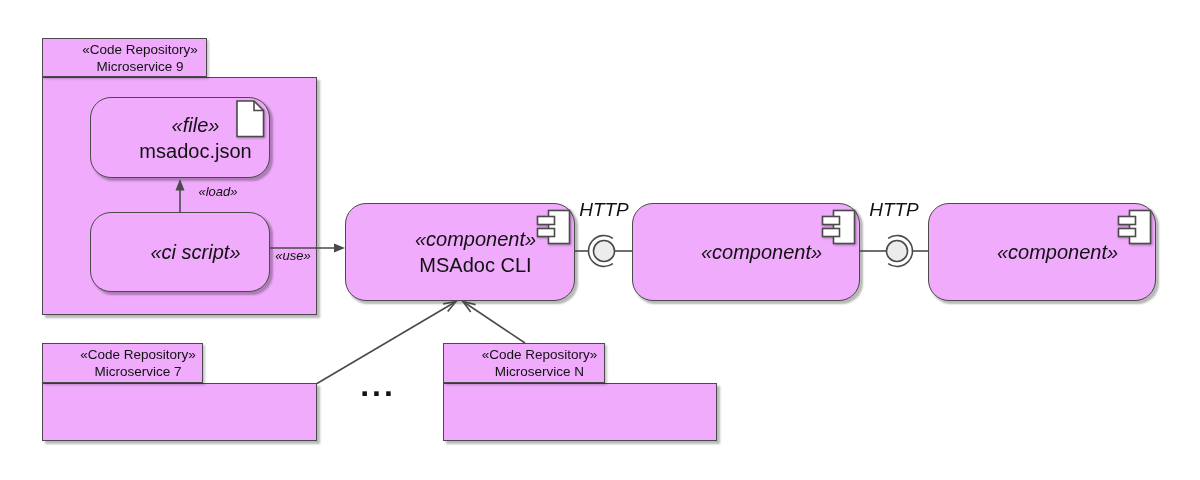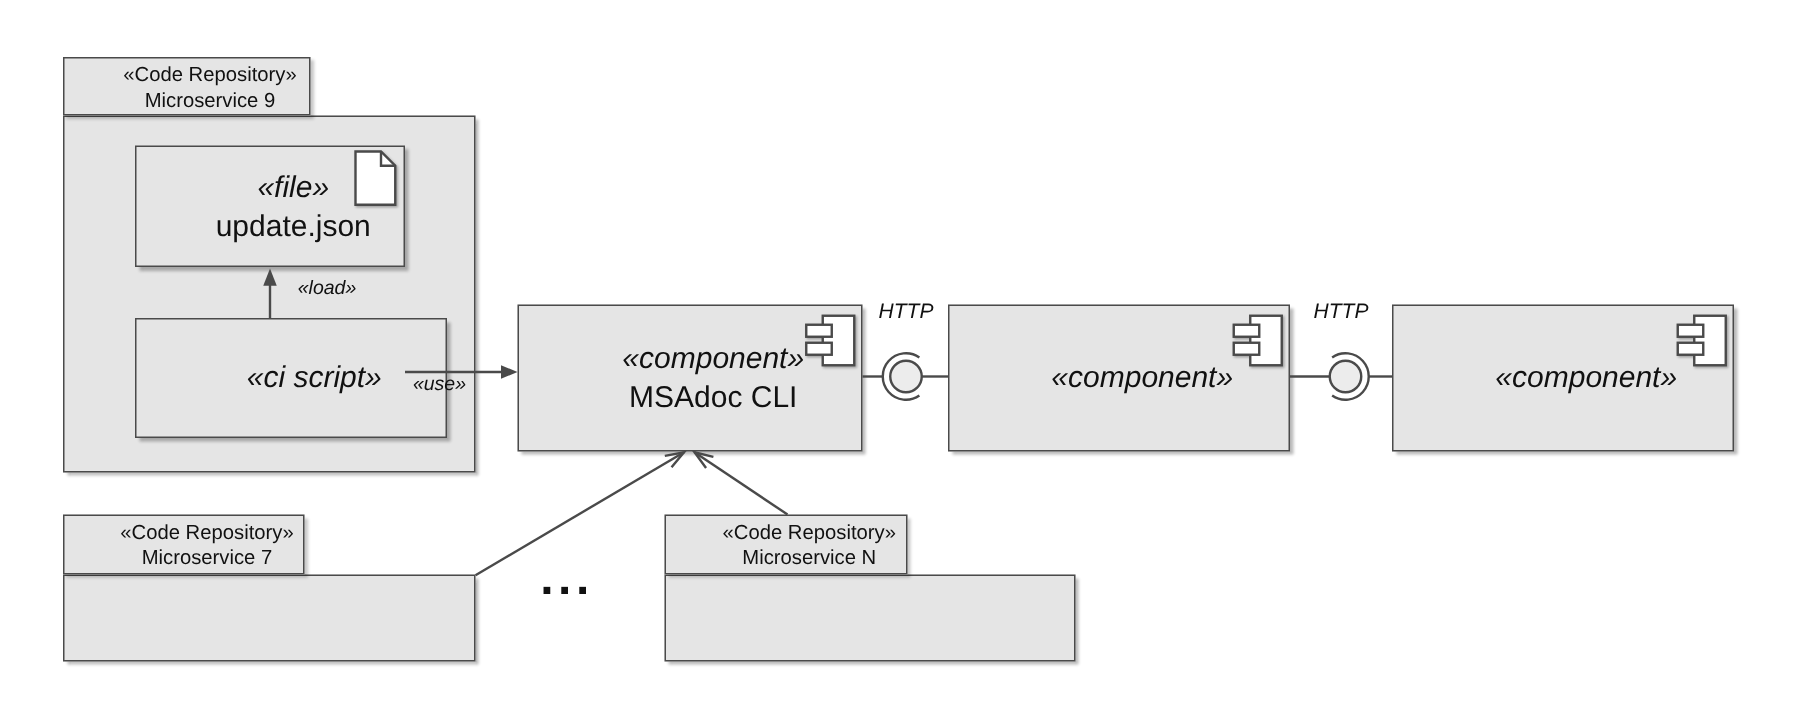--- a/index.html
+++ b/index.html
@@ -6,31 +6,32 @@
   .canvas {
     position: relative;
     width: 1200px; height: 480px;
     background: #ffffff;
     font-family: "Liberation Sans", sans-serif;
     color: #111111;
     overflow: hidden;
   }
   .box {
     position: absolute;
-    background: #e5e5e5;
+    background: #f0abfc;
     border: 1.6px solid #4a4a4a;
     box-sizing: border-box;
     box-shadow: 2.5px 2.5px 2px rgba(0,0,0,0.28);
     z-index: 1;
     padding-left: 31px;
   }
   .node-box {
     display: flex; flex-direction: column;
     align-items: center; justify-content: center;
     text-align: center;
+    border-radius: 21px;
   }
   .stereo { font-style: italic; font-size: 20px; line-height: 26px; white-space: nowrap; }
   .node-name { font-size: 20px; line-height: 26px; white-space: nowrap; }
   .pkg-tab {
     display: flex; flex-direction: column;
     align-items: center; justify-content: center;
     text-align: center;
     font-size: 13.5px; line-height: 17px;
     z-index: 2;
     box-shadow: 2px 2px 2px rgba(0,0,0,0.22);
@@ -38,21 +39,21 @@
   .pkg-tab div { white-space: nowrap; }
   .edge-label {
     position: absolute;
     font-style: italic;
     font-size: 13px;
     text-align: center;
     width: 60px;
     z-index: 6;
     white-space: nowrap;
   }
-  .http-label { font-size: 14px; }
+  .http-label { font-size: 19px; }
   .ellipsis-label {
     position: absolute;
     left: 356px; top: 366px;
     width: 44px; height: 40px;
     font-size: 32px; font-weight: bold;
     letter-spacing: 3px;
     line-height: 38px;
     text-align: center;
     z-index: 6;
     color: #111111;
@@ -110,28 +111,28 @@
   </svg>
 
   <div class="box" style="left:42px; top:77px; width:275px; height:238px;"></div>
   <div class="box pkg-tab" style="left:42px; top:38px; width:165px; height:39px;">
     <div>«Code Repository»</div>
     <div>Microservice 9</div>
   </div>
 
   <div class="box node-box" style="left:90px; top:97px; width:180px; height:81px;">
     <span class="stereo">«file»</span>
-    <span class="node-name">update.json</span>
+    <span class="node-name">msadoc.json</span>
   </div>
   <svg class="corner-icon" style="left:236px; top:100px;" width="29" height="38" viewBox="0 0 29 38">
     <path d="M1 1 L18 1 L27.5 10.5 L27.5 36.5 L1 36.5 Z" fill="#ffffff" stroke="#4a4a4a" stroke-width="1.6"></path>
     <path d="M18 1 L18 10.5 L27.5 10.5" fill="none" stroke="#4a4a4a" stroke-width="1.6"></path>
   </svg>
 
-  <div class="box node-box" style="left:90px; top:212px; width:208px; height:80px;">
+  <div class="box node-box" style="left:90px; top:212px; width:180px; height:80px;">
     <span class="stereo">«ci script»</span>
   </div>
 
   <div class="box node-box" style="left:345px; top:203px; width:230px; height:98px;">
     <span class="stereo">«component»</span>
     <span class="node-name">MSAdoc CLI</span>
   </div>
   <svg class="corner-icon" style="left:536px; top:209px;" width="36" height="37" viewBox="0 0 36 37">
     <rect x="12.5" y="1.5" width="21" height="33" fill="#ffffff" stroke="#4a4a4a" stroke-width="1.6"></rect>
     <rect x="1.5" y="7.5" width="17" height="8" fill="#ffffff" stroke="#4a4a4a" stroke-width="1.6"></rect>

